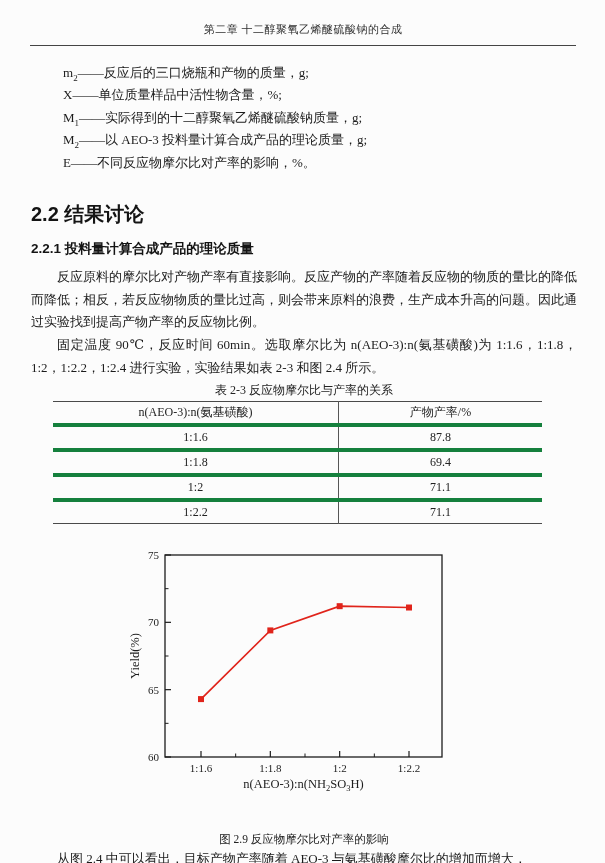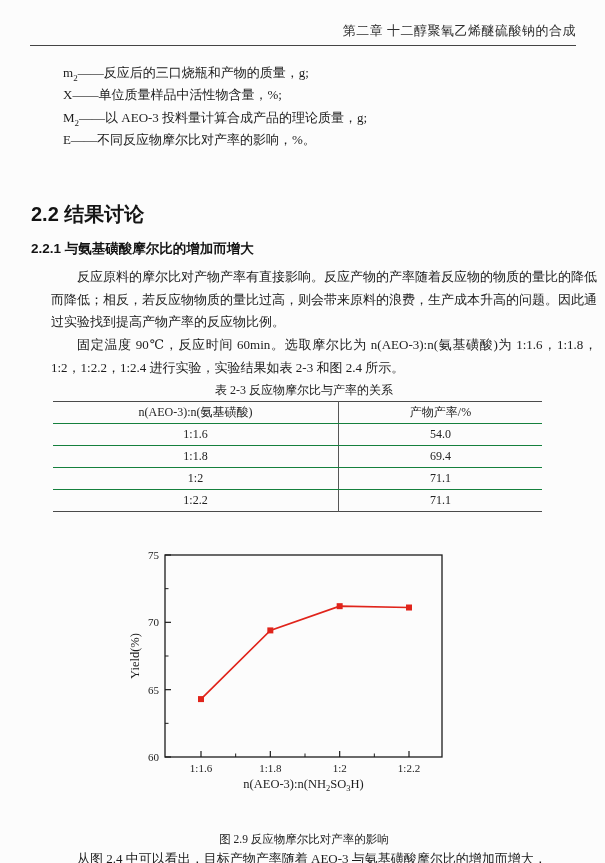--- a/index.html
+++ b/index.html
@@ -4,95 +4,96 @@
 <style>
   html,body{margin:0;padding:0;}
   body{
     width:605px;height:863px;position:relative;overflow:hidden;
     background:#fcfcfc;color:#1b1b1b;
     font-family:"Liberation Serif","DejaVu Serif",serif;
   }
   .abs{position:absolute;}
   
   .page-head{
-    left:30px;top:22px;width:546px;text-align:right;
-    font-size:13px;color:#2e2e2e;letter-spacing:.5px;
+    left:30px;top:22px;width:546px;text-align:center;
+    font-size:11px;color:#2e2e2e;letter-spacing:.5px;
   }
   .head-rule{left:30px;top:45px;width:546px;height:0;border-top:1.8px solid #454545;}
   
   .def-list{left:63px;top:62px;width:515px;font-size:13px;line-height:22.4px;}
   .def-item sub{font-size:9px;line-height:0;}
   
   .h-22{
     left:31px;top:201px;font-size:20px;font-weight:bold;
     font-family:"Liberation Sans","DejaVu Sans",sans-serif;color:#141414;
   }
   .h-221{
     left:31px;top:240px;font-size:13.5px;font-weight:bold;
     font-family:"Liberation Sans","DejaVu Sans",sans-serif;color:#141414;
   }
   
   .para{
     left:31px;width:546px;font-size:13px;line-height:22.5px;
     text-align:justify;text-justify:inter-ideograph;
   }
-  .para.indent{text-indent:2em;margin-left:20px;}
+  .para.indent{text-indent:2em;}
   .p1{top:266px;}
   .p2{top:334px;}
   .p3{top:848px;}
   
   .tbl-caption{left:31px;top:382px;width:546px;text-align:center;font-size:12px;color:#222;}
   table.data{
     left:53px;top:401px;width:489px;position:absolute;
     border-collapse:collapse;font-size:12px;color:#222;
     border-top:1.6px solid #4a4a4a;border-bottom:1.6px solid #4a4a4a;
   }
   table.data th,table.data td{
     font-weight:normal;text-align:center;height:21px;padding:0;
-    border-bottom:1px solid #15803d;
+    border-bottom:4px solid #15803d;
   }
   table.data th:first-child,table.data td:first-child{
     border-right:1px solid #565656;width:285px;
   }
   table.data tr:last-child td{border-bottom:none;}
   
   .chart{left:120px;top:540px;width:360px;height:270px;}
   .fig-caption{left:31px;top:832px;width:546px;text-align:center;font-size:11.5px;color:#222;}
 </style>
 </head>
 <body>
 
 <div class="abs page-head">第二章 十二醇聚氧乙烯醚硫酸钠的合成</div>
 <div class="abs head-rule"></div>
 
 <div class="abs def-list">
     <div class="def-item">m<sub>2</sub>——反应后的三口烧瓶和产物的质量，g;</div>
     <div class="def-item">X——单位质量样品中活性物含量，%;</div>
+    <div class="def-item">M<sub>1</sub>——实际得到的十二醇聚氧乙烯醚硫酸钠质量，g;</div>
     <div class="def-item">M<sub>2</sub>——以 AEO-3 投料量计算合成产品的理论质量，g;</div>
     <div class="def-item">E——不同反应物摩尔比对产率的影响，%。</div>
   </div>
 
 <div class="abs h-22">2.2 结果讨论</div>
-<div class="abs h-221">2.2.1 与氨基磺酸摩尔比的增加而增大</div>
+<div class="abs h-221">2.2.1 投料量计算合成产品的理论质量</div>
 
 <div class="abs para indent p1">反应原料的摩尔比对产物产率有直接影响。反应产物的产率随着反应物的物质的量比的降低而降低；相反，若反应物物质的量比过高，则会带来原料的浪费，生产成本升高的问题。因此通过实验找到提高产物产率的反应物比例。</div>
 <div class="abs para indent p2">固定温度 90℃，反应时间 60min。选取摩尔比为 n(AEO-3):n(氨基磺酸)为 1:1.6，1:1.8，1:2，1:2.2，1:2.4 进行实验，实验结果如表 2-3 和图 2.4 所示。</div>
 
 <div class="abs tbl-caption">表 2-3 反应物摩尔比与产率的关系</div>
 <table class="data">
   <thead>
       <tr>
         <th>n(AEO-3):n(氨基磺酸)</th>
         <th>产物产率/%</th>
       </tr>
     </thead>
   <tbody>
       <tr>
         <td>1:1.6</td>
-        <td>54.0</td>
+        <td>87.8</td>
       </tr>
       <tr>
         <td>1:1.8</td>
         <td>69.4</td>
       </tr>
       <tr>
         <td>1:2</td>
         <td>71.1</td>
       </tr>
       <tr>

